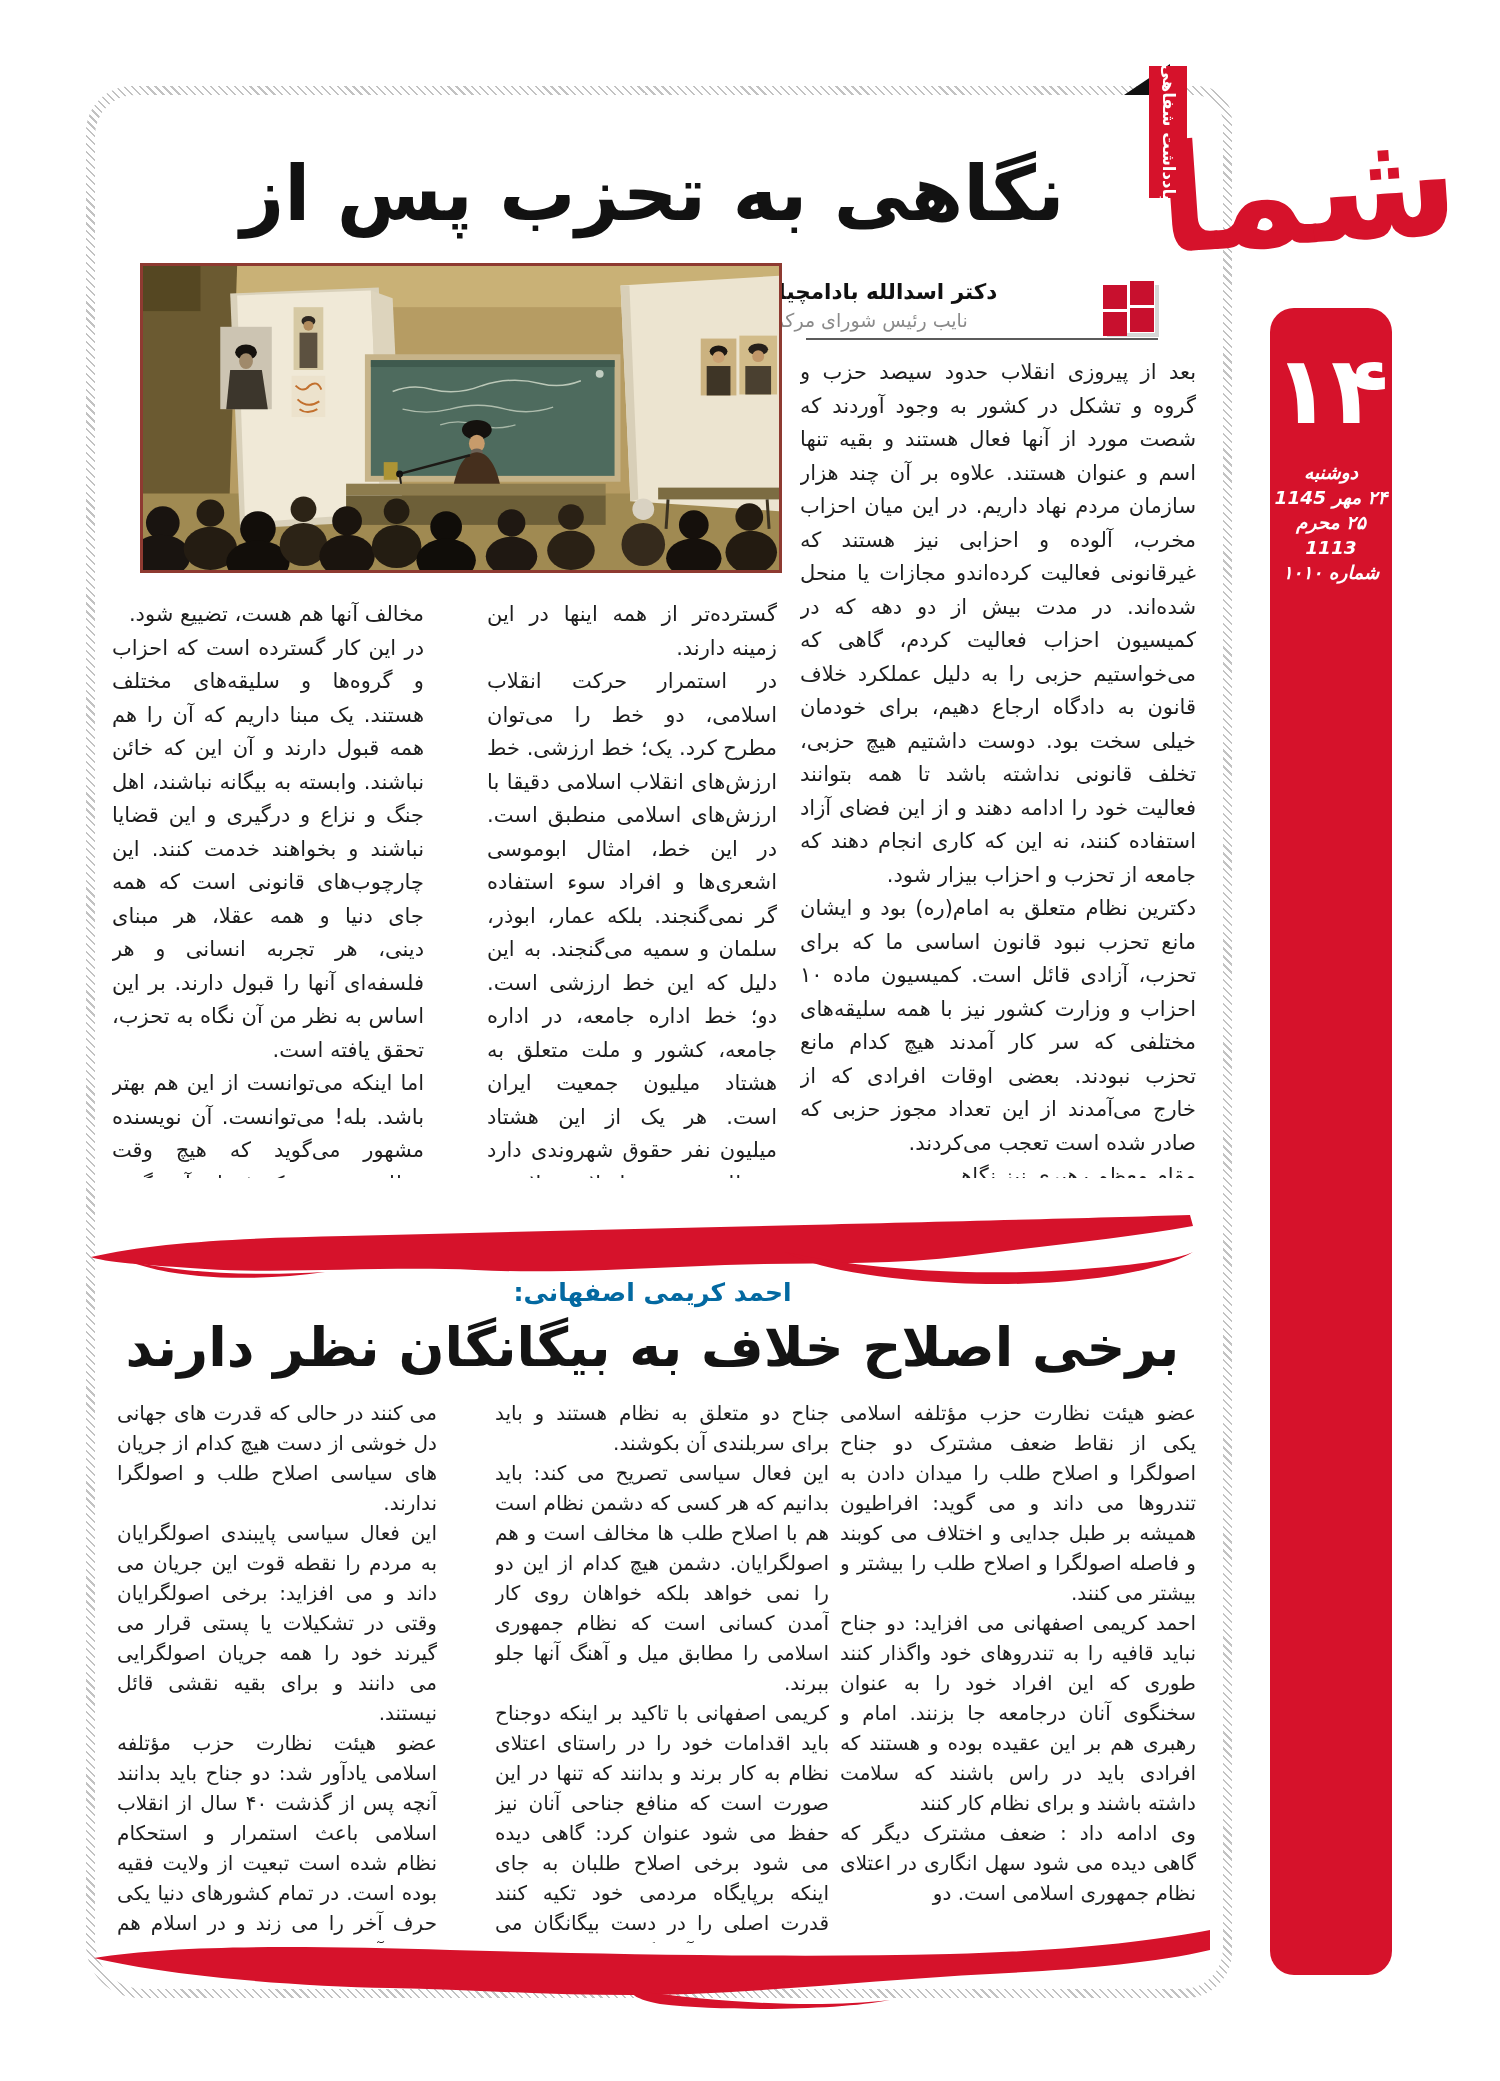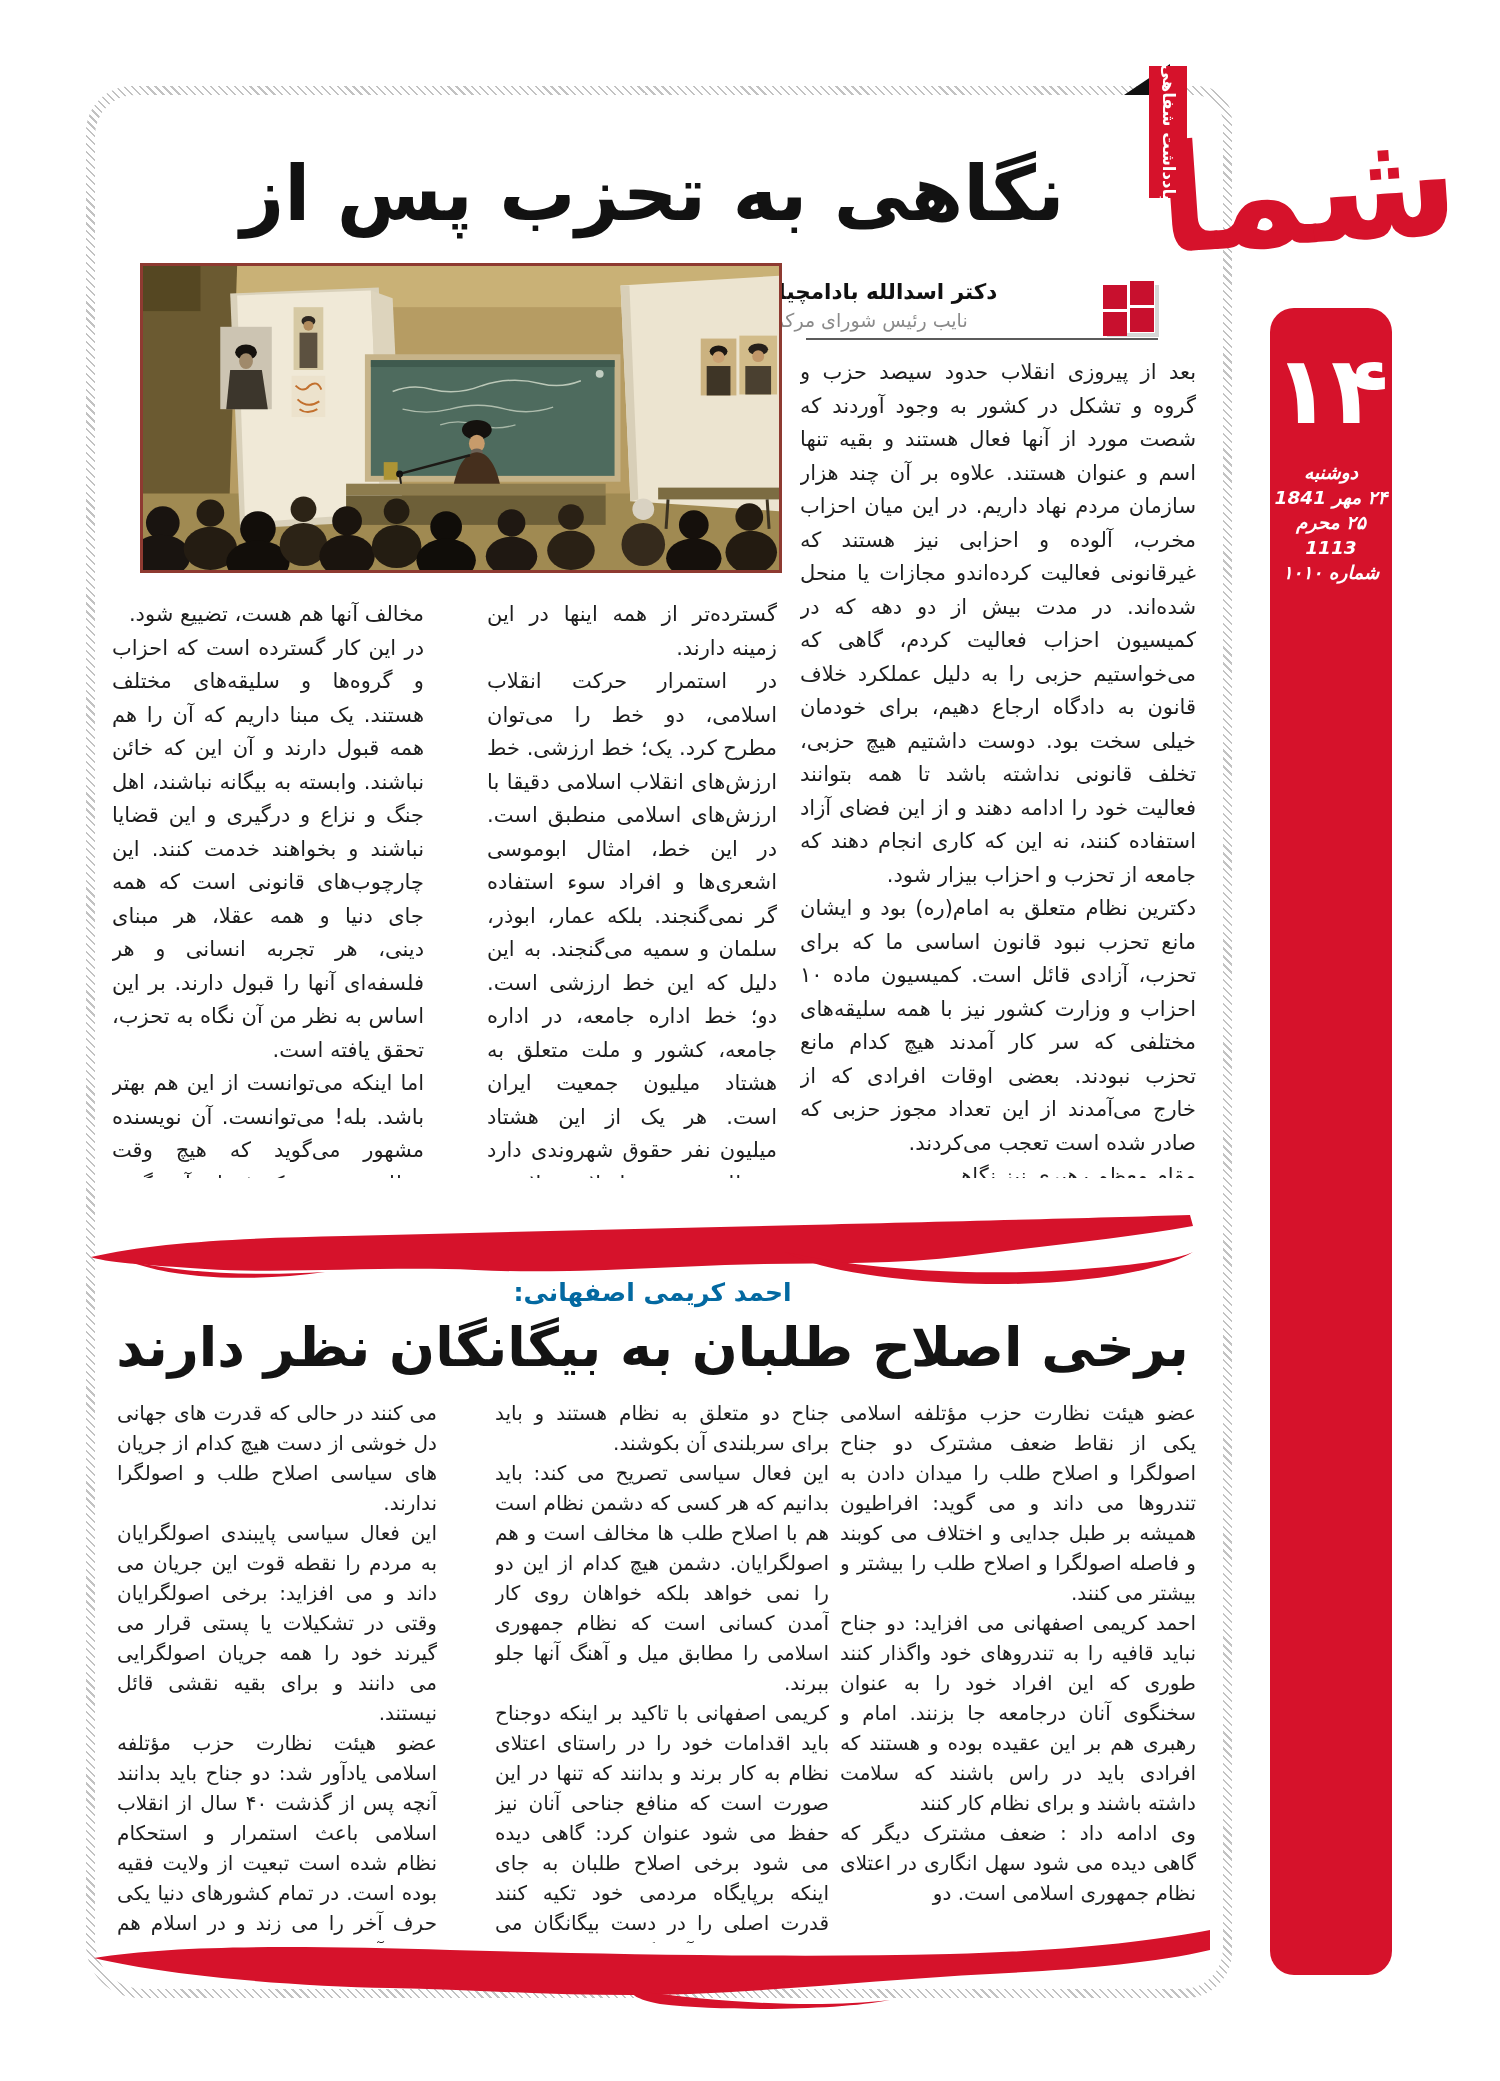--- a/index.html
+++ b/index.html
@@ -82,21 +82,21 @@
   <div class="abs flag"></div>
   <div class="abs tab">
     <span class="tab-label fa">یادداشت شفاهی</span>
   </div>
 
   <div class="abs logo fa">شما</div>
   <div class="abs issue-bar fa">
     <div class="issue-number">۱۴</div>
     <div class="issue-meta">
       <div>دوشنبه</div>
-      <div>۲۴ مهر 1841</div>
+      <div>۲۴ مهر 1145</div>
       <div>۲۵ محرم 1113</div>
       <div>شماره ۱۰۱۰</div>
     </div>
   </div>
 
   <div class="abs headline1 fa">نگاهی به تحزب پس از انقلاب</div>
 
   <div class="abs byline-icon">
     <span class="sq" style="left:0;top:4px;"></span>
     <span class="sq" style="left:27px;top:0;"></span>
@@ -205,21 +205,21 @@
 در این کار گسترده است که احزاب و گروه‌ها و سلیقه‌های مختلف هستند. یک مبنا داریم که آن را هم همه قبول دارند و آن این که خائن نباشند. وابسته به بیگانه نباشند، اهل جنگ و نزاع و درگیری و این قضایا نباشند و بخواهند خدمت کنند. این چارچوب‌های قانونی است که همه جای دنیا و همه عقلا، هر مبنای دینی، هر تجربه انسانی و هر فلسفه‌ای آنها را قبول دارند. بر این اساس به نظر من آن نگاه به تحزب، تحقق یافته است.
 اما اینکه می‌توانست از این هم بهتر باشد. بله! می‌توانست. آن نویسنده مشهور می‌گوید که هیچ وقت مطلبی ننوشتم که فردای آن نگویم ای کاش این را اضافه و آن را کم می‌کردم. مسیر انسانی است که در تکامل است. مسئله تحزب و احزاب نیز می‌توانست بهتر از این هم باشد. برای این</div>
 
   <svg class="abs brush-sep" width="1115" height="80" viewBox="0 0 1115 80">
     <path fill="#d6122b" d="M6,45 C70,30 160,26 260,24 C420,20 560,17 720,13 C840,10 1010,6 1105,3 L1108,14 C1040,26 960,34 880,44 C800,54 720,50 640,53 C560,56 470,62 390,58 C300,54 200,62 120,57 C60,53 18,50 6,45 Z"></path>
     <path fill="#d6122b" d="M700,40 C780,58 900,66 1010,56 C1080,50 1100,44 1108,40 C1070,64 960,76 870,71 C790,67 730,56 700,40 Z"></path>
     <path fill="#d6122b" d="M40,48 C100,62 170,64 240,60 C170,70 90,68 40,48 Z"></path>
   </svg>
 
   <div class="abs kicker fa">احمد کریمی اصفهانی:</div>
-  <div class="abs headline2 fa">برخی اصلاح طلبان به بیگانگان نظر دارند</div>
+  <div class="abs headline2 fa">برخی اصلاح خلاف به بیگانگان نظر دارند</div>
 
   <div class="abs bodycol a2 colR2 fa">عضو هیئت نظارت حزب مؤتلفه اسلامی یکی از نقاط ضعف مشترک دو جناح اصولگرا و اصلاح طلب را میدان دادن به تندروها می داند و می گوید: افراطیون همیشه بر طبل جدایی و اختلاف می کوبند و فاصله اصولگرا و اصلاح طلب را بیشتر و بیشتر می کنند.
 احمد کریمی اصفهانی می افزاید: دو جناح نباید قافیه را به تندروهای خود واگذار کنند طوری که این افراد خود را به عنوان سخنگوی آنان درجامعه جا بزنند. امام و رهبری هم بر این عقیده بوده و هستند که افرادی باید در راس باشند که سلامت داشته باشند و برای نظام کار کنند
 وی ادامه داد : ضعف مشترک دیگر که گاهی دیده می شود سهل انگاری در اعتلای نظام جمهوری اسلامی است. دو</div>
   <div class="abs bodycol a2 colM2 fa">جناح دو متعلق به نظام هستند و باید برای سربلندی آن بکوشند.
 این فعال سیاسی تصریح می کند: باید بدانیم که هر کسی که دشمن نظام است هم با اصلاح طلب ها مخالف است و هم اصولگرایان. دشمن هیچ کدام از این دو را نمی خواهد بلکه خواهان روی کار آمدن کسانی است که نظام جمهوری اسلامی را مطابق میل و آهنگ آنها جلو ببرند.
 کریمی اصفهانی با تاکید بر اینکه دوجناح باید اقدامات خود را در راستای اعتلای نظام به کار برند و بدانند که تنها در این صورت است که منافع جناحی آنان نیز حفظ می شود عنوان کرد: گاهی دیده می شود برخی اصلاح طلبان به جای اینکه برپایگاه مردمی خود تکیه کنند قدرت اصلی را در دست بیگانگان می دانند و به سمت آنان گرایش پیدا</div>
   <div class="abs bodycol a2 colL2 fa">می کنند در حالی که قدرت های جهانی دل خوشی از دست هیچ کدام از جریان های سیاسی اصلاح طلب و اصولگرا ندارند.
 این فعال سیاسی پایبندی اصولگرایان به مردم را نقطه قوت این جریان می داند و می افزاید: برخی اصولگرایان وقتی در تشکیلات یا پستی قرار می گیرند خود را همه جریان اصولگرایی می دانند و برای بقیه نقشی قائل نیستند.
 عضو هیئت نظارت حزب مؤتلفه اسلامی یادآور شد: دو جناح باید بدانند آنچه پس از گذشت ۴۰ سال از انقلاب اسلامی باعث استمرار و استحکام نظام شده است تبعیت از ولایت فقیه بوده است. در تمام کشورهای دنیا یکی حرف آخر را می زند و در اسلام هم حرف آخر را شخصیتی می زند که از هوای نفس بری است و خود را در نظر نمی گیرد.</div>

